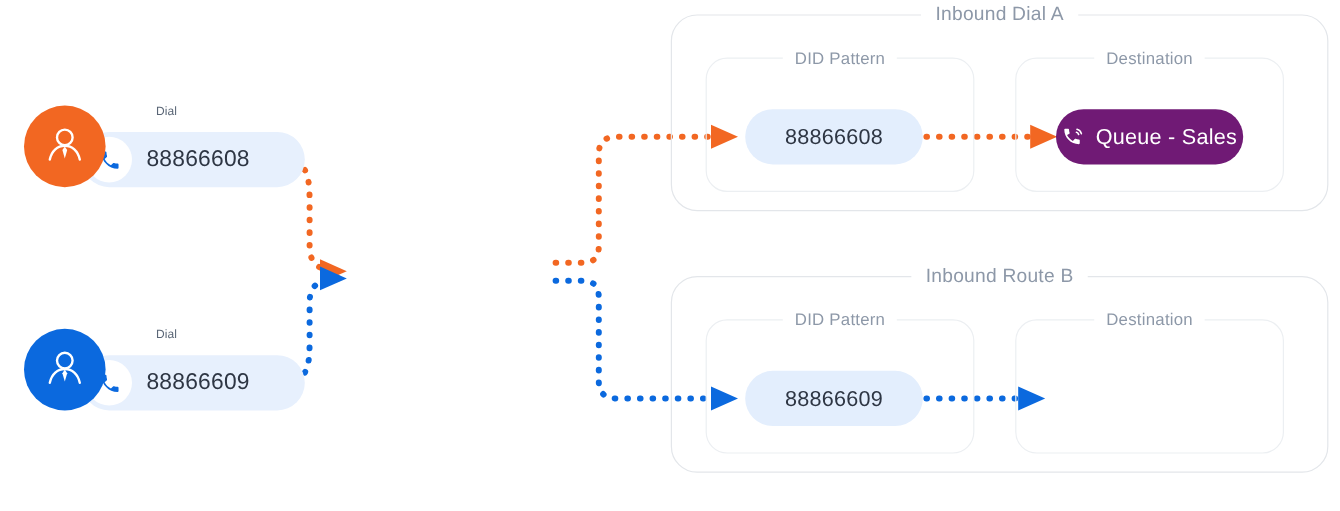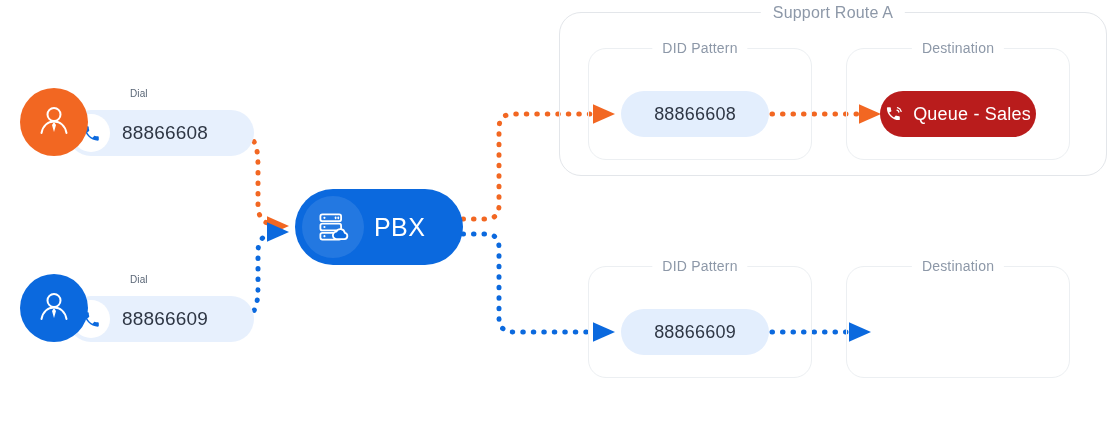--- a/index.html
+++ b/index.html
@@ -173,21 +173,21 @@
   }
   .did-pill span {
     font-size: 18px;
     color: #2E3644;
     letter-spacing: 0.2px;
   }
 
   .queue-btn {
     position: absolute;
     height: 46px;
-    background: #b91c1c;
+    background: #701a75;
     border-radius: 23px;
     display: flex;
     align-items: center;
     justify-content: center;
     padding: 0 20px;
     z-index: 4;
     box-sizing: border-box;
   }
   .queue-btn .q-icon {
     display: flex;
@@ -266,39 +266,23 @@
     <div class="dial-pill">
       <div class="dial-icon-circle">
         <svg width="19" height="19" viewBox="0 0 24 24" fill="#0B69DE">
           <path d="M6.6 10.8c1.4 2.8 3.8 5.2 6.6 6.6l2.2-2.2c.3-.3.7-.4 1.1-.2 1.2.4 2.4.6 3.7.6.6 0 1 .4 1 1V20c0 .6-.4 1-1 1C11 21 3 13 3 3.9c0-.6.4-1 1-1h3.5c.6 0 1 .4 1 1 0 1.3.2 2.5.6 3.7.1.4 0 .8-.2 1.1l-2.3 2.1z"></path>
         </svg>
       </div>
       <div class="dial-number">88866609</div>
     </div>
   </div>
 
-  <div class="pbx-node">
-    <div class="pbx-icon-circle">
-      <svg width="36" height="36" viewBox="0 0 40 40" fill="none">
-        <rect x="6" y="6" width="23" height="7.5" rx="2.2" stroke="#ffffff" stroke-width="2"></rect>
-        <circle cx="10.5" cy="9.8" r="1.2" fill="#ffffff"></circle>
-        <rect x="22" y="8.4" width="1.8" height="3" rx="0.8" fill="#ffffff"></rect>
-        <rect x="25" y="8.4" width="1.8" height="3" rx="0.8" fill="#ffffff"></rect>
-        <rect x="6" y="16.3" width="23" height="7.5" rx="2.2" stroke="#ffffff" stroke-width="2"></rect>
-        <circle cx="10.5" cy="20" r="1.2" fill="#ffffff"></circle>
-        <rect x="6" y="26.5" width="23" height="7.5" rx="2.2" stroke="#ffffff" stroke-width="2"></rect>
-        <circle cx="10.5" cy="30.2" r="1.2" fill="#ffffff"></circle>
-        <path d="M24.5 33.5 h8.2 a3.6 3.6 0 0 0 .4 -7.1 a5 5 0 0 0 -9.4 -1.3 a3.7 3.7 0 0 0 .8 8.4 z" fill="#0B69DE" stroke="#ffffff" stroke-width="2" stroke-linejoin="round"></path>
-      </svg>
-    </div>
-    <div class="pbx-label">PBX</div>
-  </div>
 
   <div class="route-box" style="left:559px; top:12px; width:546px; height:162px;">
-    <div class="route-legend">Support Route A</div>
+    <div class="route-legend">Inbound Dial A</div>
   </div>
   <div class="sub-box" style="left:588px; top:48px; width:222px; height:110px;">
     <div class="sub-legend">DID Pattern</div>
   </div>
   <div class="did-pill" style="left:621px; top:91px;">
     <span>88866608</span>
   </div>
   <div class="sub-box" style="left:846px; top:48px; width:222px; height:110px;">
     <div class="sub-legend">Destination</div>
   </div>
@@ -306,20 +290,23 @@
     <span class="q-icon">
       <svg width="19" height="19" viewBox="0 0 24 24" fill="none">
         <path d="M5.3 9.6c1.3 2.6 3.5 4.8 6.1 6.1l2-2c.3-.3.6-.4 1-.2 1.1.4 2.2.6 3.4.6.5 0 .9.4.9.9v3.2c0 .5-.4.9-.9.9-8.5 0-15.4-6.9-15.4-15.4 0-.5.4-.9.9-.9h3.2c.5 0 .9.4.9.9 0 1.2.2 2.3.6 3.4.1.3 0 .7-.2 1l-2.5 1.5z" fill="#ffffff"></path>
         <path d="M15.8 3.4a6.4 6.4 0 0 1 4.6 4.6" stroke="#ffffff" stroke-width="1.7" stroke-linecap="round" fill="none"></path>
         <path d="M15.2 6.6a3.3 3.3 0 0 1 2.3 2.3" stroke="#ffffff" stroke-width="1.7" stroke-linecap="round" fill="none"></path>
       </svg>
     </span>
     <span class="q-label">Queue - Sales</span>
   </div>
 
+  <div class="route-box" style="left:559px; top:230px; width:546px; height:162px;">
+    <div class="route-legend">Inbound Route B</div>
+  </div>
   <div class="sub-box" style="left:588px; top:266px; width:222px; height:110px;">
     <div class="sub-legend">DID Pattern</div>
   </div>
   <div class="did-pill" style="left:621px; top:309px;">
     <span>88866609</span>
   </div>
   <div class="sub-box" style="left:846px; top:266px; width:222px; height:110px;">
     <div class="sub-legend">Destination</div>
   </div>
 

